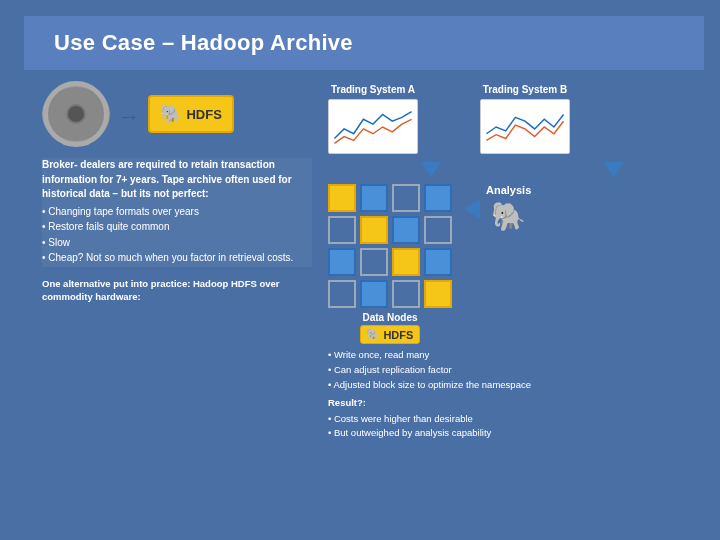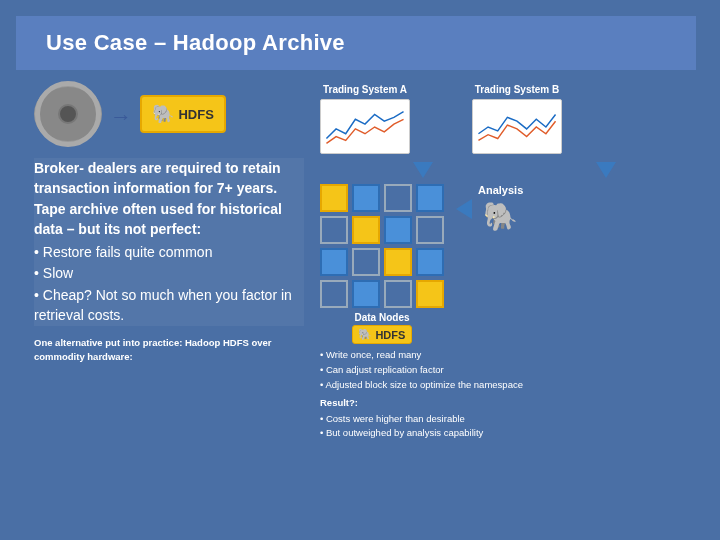--- a/index.html
+++ b/index.html
@@ -9,20 +9,21 @@
       font-family: Arial, sans-serif;
       background: #4a6fa5;
       overflow: hidden;
     }
     .slide {
       width: 712px;
       height: 540px;
       background: #4a6fa5;
       padding: 16px;
       position: relative;
+      margin-left: 8px;
     }
     .title-bar {
       background: #5a7fbf;
       padding: 14px 30px 14px 30px;
       margin-bottom: 0;
     }
     .title-bar h1 {
       color: #ffffff;
       font-size: 22px;
       font-weight: bold;
@@ -97,21 +98,21 @@
       align-items: center;
       gap: 4px;
     }
     .hdfs-elephant {
       font-size: 18px;
     }
     
     .broker-text {
       background: rgba(255,255,255,0.05);
       color: #fff;
-      font-size: 14px;
+      font-size: 10px;
       line-height: 1.45;
     }
     .broker-text p {
       font-weight: bold;
       margin-bottom: 3px;
     }
     .broker-text ul {
       list-style: none;
       padding-left: 0;
     }
@@ -300,20 +301,21 @@
         <div class="arrow-right">→</div>
         <div class="hdfs-logo">
           <span class="hdfs-elephant">🐘</span>
           <span>HDFS</span>
         </div>
       </div>
 
       <div class="broker-text">
         <p>Broker- dealers are required to retain transaction information for 7+ years. Tape archive  often used for historical data – but its not perfect:</p>
         <ul>
+          <li>Changing tape formats over years</li>
           <li>Restore fails quite common</li>
           <li>Slow</li>
           <li>Cheap? Not so much when you factor in retrieval costs.</li>
         </ul>
       </div>
 
       <div class="alternative-text">
         <p>One alternative put into practice: Hadoop HDFS over commodity hardware:</p>
       </div>
     </div>

